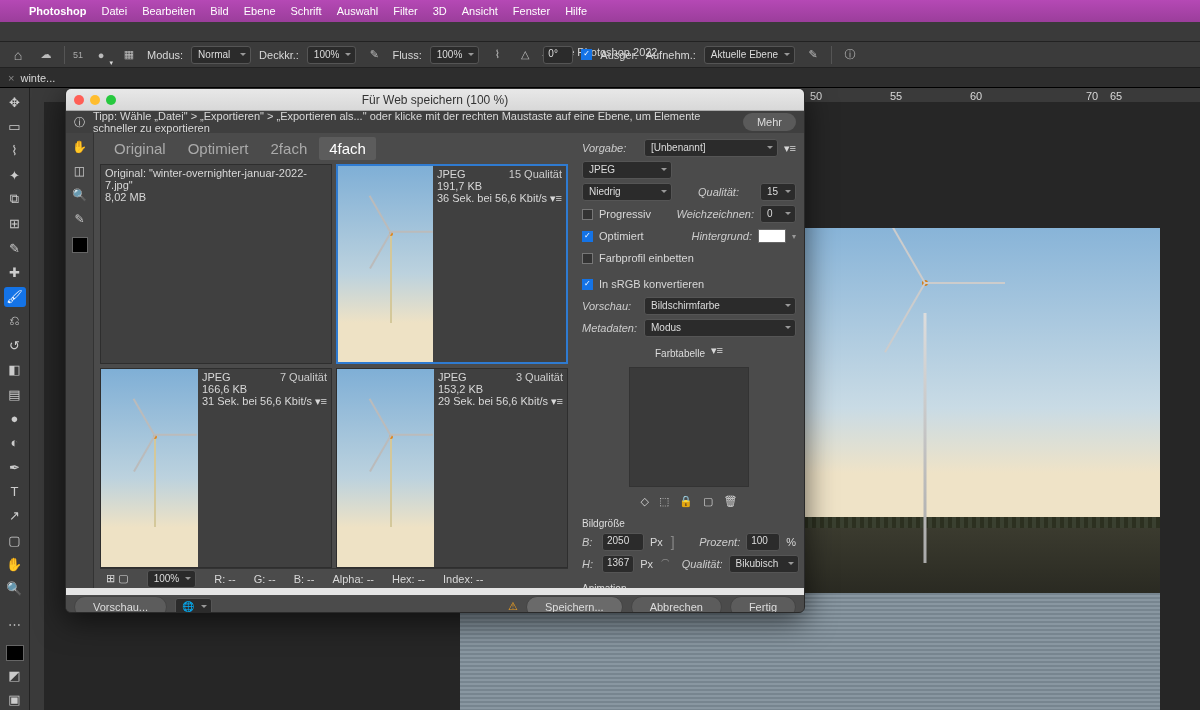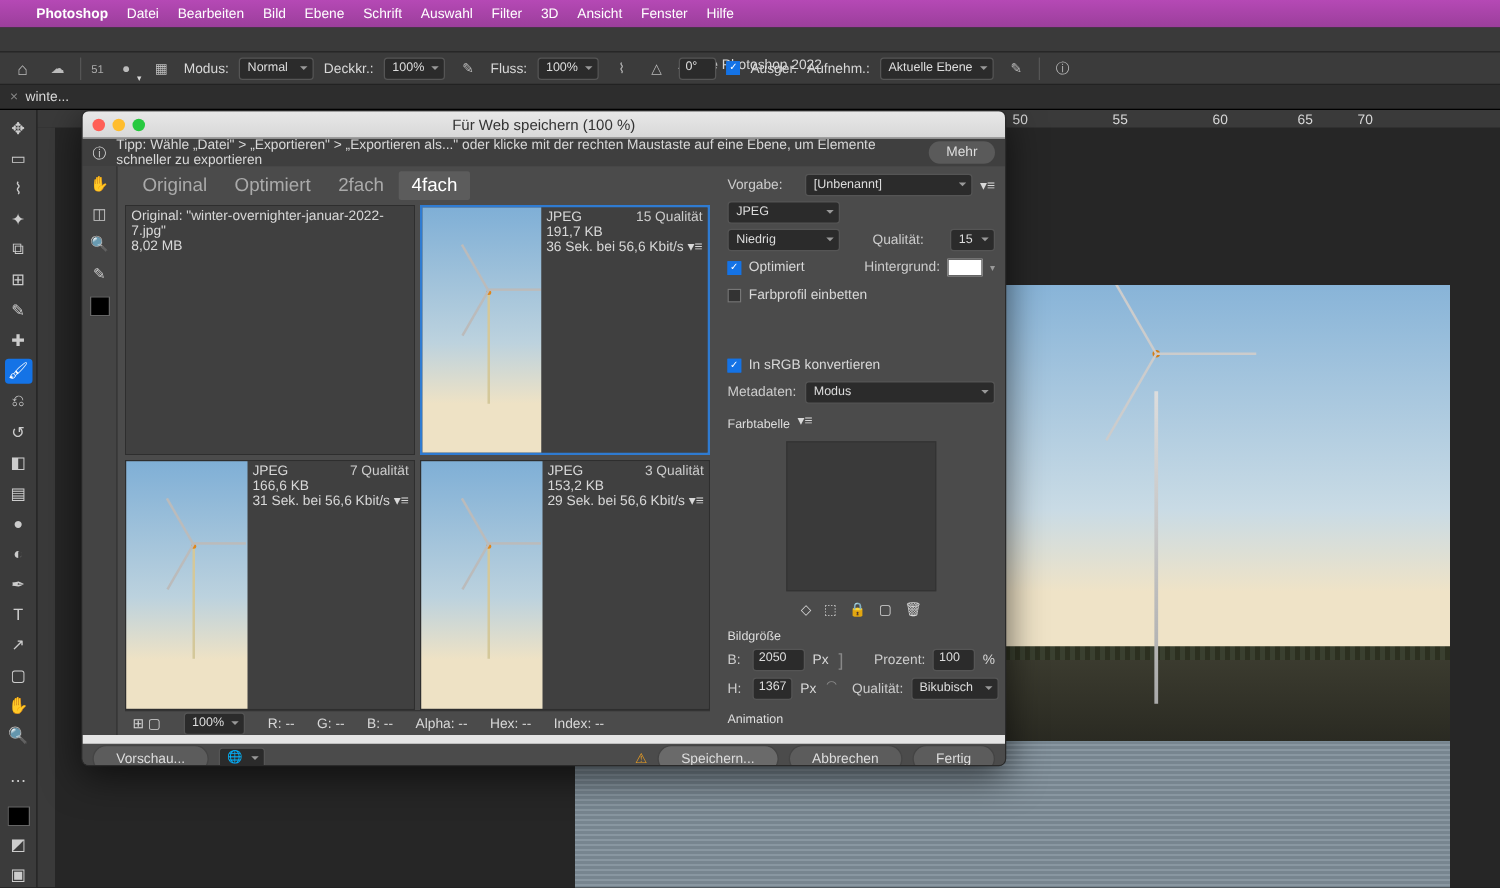--- a/index.html
+++ b/index.html
@@ -65,21 +65,21 @@
   .pane.selected{border:2px solid #2f7bd1;}
   .pane .img{flex:1;position:relative;overflow:hidden;background:linear-gradient(#7fafd6 0%,#bcd2de 55%,#eee2c5 80%);}
   .pane .meta{background:#404040;padding:2px 4px;font-size:9px;color:#ccc;line-height:12px;min-height:36px;}
   .pane .meta .right{float:right;color:#ccc;}
   .mini-turbine{position:absolute;left:55%;top:18%;width:1px;height:62%;}
   .mini-turbine .mp{position:absolute;width:2px;background:#d4c89a;bottom:0;top:25%;left:0;}
   .mini-turbine .mh{position:absolute;width:4px;height:4px;background:#e0861a;border-radius:50%;left:-1px;top:25%;}
   .mini-turbine .mb{position:absolute;width:1.5px;height:42px;background:#bbb;left:0;top:25%;transform-origin:top center;}
   .settings{flex:1;padding:6px 8px;display:flex;flex-direction:column;gap:4px;font-size:10px;color:#ccc;overflow:auto;}
   .row{display:flex;align-items:center;gap:6px;min-height:18px;}
-  .row label{min-width:56px;color:#ccc;}
+  .row label{min-width:56px;color:#ccc;font-style:italic;}
   .row .grow{flex:1;}
   .chk{width:11px;height:11px;border:1px solid #777;background:#333;display:inline-block;}
   .chk.on{background:#1473e6;border-color:#1473e6;position:relative;}
   .chk.on::after{content:"✓";color:#fff;font-size:8px;position:absolute;left:1px;top:-1px;}
   .col-swatch{width:28px;height:14px;background:#fff;border:1px solid #666;}
   .section-label{color:#ddd;margin-top:6px;font-size:10px;}
   .colortable{width:120px;height:120px;border:1px solid #333;background:#3a3a3a;margin:4px 0;}
   .ct-icons{display:flex;gap:10px;justify-content:center;color:#777;font-size:11px;}
   .link-bracket{color:#888;font-size:14px;padding:0 2px;}
   .bottom-bar{height:20px;padding:2px 6px;display:flex;align-items:center;gap:18px;color:#aaa;font-size:10px;border-top:1px solid #333;}
@@ -182,21 +182,21 @@
       <span style="left:220px">15</span>
       <span style="left:300px">20</span>
       <span style="left:380px">25</span>
       <span style="left:460px">30</span>
       <span style="left:540px">35</span>
       <span style="left:620px">40</span>
       <span style="left:700px">45</span>
       <span style="left:780px">50</span>
       <span style="left:860px">55</span>
       <span style="left:940px">60</span>
-      <span style="left:1008px">65</span>
+      <span style="left:1080px">65</span>
       <span style="left:1056px">70</span>
     </div>
     <div class="ruler-v"></div>
 
     <div class="canvas-bg">
       <div class="sky"></div>
       <div class="trees"></div>
       <div class="land"></div>
       <div class="water"></div>
       <div class="turbine" style="left:460px;top:55px;width:10px;height:280px">
@@ -330,43 +330,53 @@
           </div>
           <div class="row">
             <span class="dropdown" style="min-width:90px">JPEG</span>
           </div>
           <div class="row">
             <span class="dropdown" style="min-width:90px">Niedrig</span>
             <label style="margin-left:auto">Qualität:</label>
             <span class="dropdown" style="min-width:36px">15</span>
           </div>
           <div class="row">
+            <span class="chk"></span>
+            <span>Progressiv</span>
+            <label style="margin-left:auto">Weichzeichnen:</label>
+            <span class="dropdown" style="min-width:36px">0</span>
+          </div>
+          <div class="row">
             <span class="chk on"></span>
             <span>Optimiert</span>
             <label style="margin-left:auto">Hintergrund:</label>
             <span class="col-swatch"></span>
             <span style="font-size:8px;color:#999">▾</span>
           </div>
           <div class="row">
             <span class="chk"></span>
             <span>Farbprofil einbetten</span>
           </div>
 
           <div style="height:30px"></div>
 
           <div class="row">
             <span class="chk on"></span>
             <span>In sRGB konvertieren</span>
           </div>
           <div class="row">
+            <label>Vorschau:</label>
+            <span class="dropdown grow">Bildschirmfarbe</span>
+          </div>
+          <div class="row">
             <label>Metadaten:</label>
             <span class="dropdown grow">Modus</span>
           </div>
 
-          <div class="row" style="justify-content:flex-start">
+          <div class="row" style="justify-content:center">
             <span class="section-label">Farbtabelle</span>
             <span>▾≡</span>
           </div>
           <div style="display:flex;justify-content:center">
               <div class="colortable"></div>
             </div>
           <div class="ct-icons">
             <span>◇</span>
             <span>⬚</span>
             <span>🔒</span>

